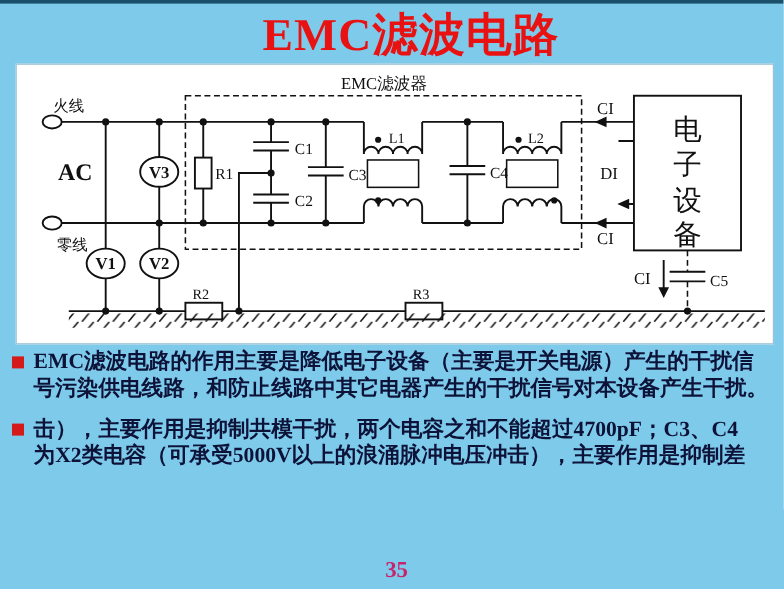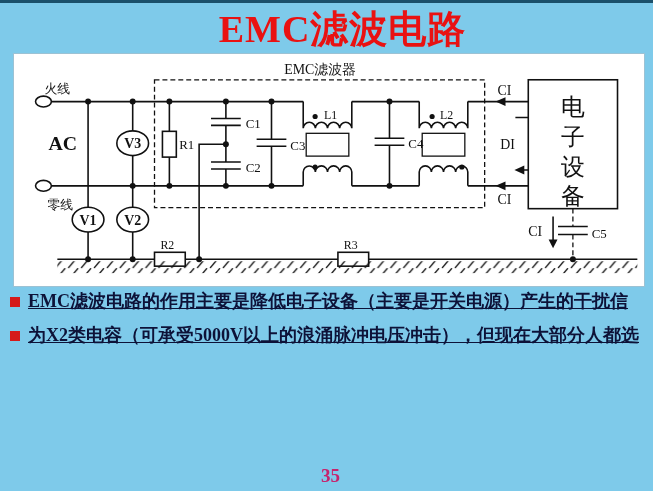--- a/index.html
+++ b/index.html
@@ -43,21 +43,20 @@
   .bullet-sq{
     flex:0 0 10px;
     width:10px;height:10px;
     background:#d51a1a;
     margin:7px 8px 0 0;
   }
   .bullet-text{flex:1;}
   .bullet-text .ln{
     line-height:22px;
     white-space:nowrap;
-    text-decoration:underline;
   }
   .page-number{
     position:absolute;top:465px;left:4px;width:653px;
     text-align:center;
     font-size:19px;font-weight:bold;
     color:#c6246d;
   }
   
   text{
     font-family:"Liberation Serif","DejaVu Serif",serif;
@@ -213,24 +212,26 @@
           <circle cx="562" cy="207" r="3"></circle>
       </g>
     </svg>
   </div>
 
   <div class="bullets">
     <div class="bullet">
       <span class="bullet-sq"></span>
       <div class="bullet-text">
         <div class="ln">EMC滤波电路的作用主要是降低电子设备（主要是开关电源）产生的干扰信</div>
+        <div class="ln">号污染供电线路，和防止线路中其它电器产生的干扰信号对本设备产生干扰。</div>
       </div>
     </div>
     <div class="bullet">
       <span class="bullet-sq"></span>
       <div class="bullet-text">
-        <div class="ln">为X2类电容（可承受5000V以上的浪涌脉冲电压冲击），但现在大部分人都选</div>
+        <div class="ln">击），主要作用是抑制共模干扰，两个电容之和不能超过4700pF；C3、C4</div>
+        <div class="ln">为X2类电容（可承受5000V以上的浪涌脉冲电压冲击），主要作用是抑制差</div>
       </div>
     </div>
   </div>
 
   <div class="page-number">35</div>
 </div>
 
 </body></html>

